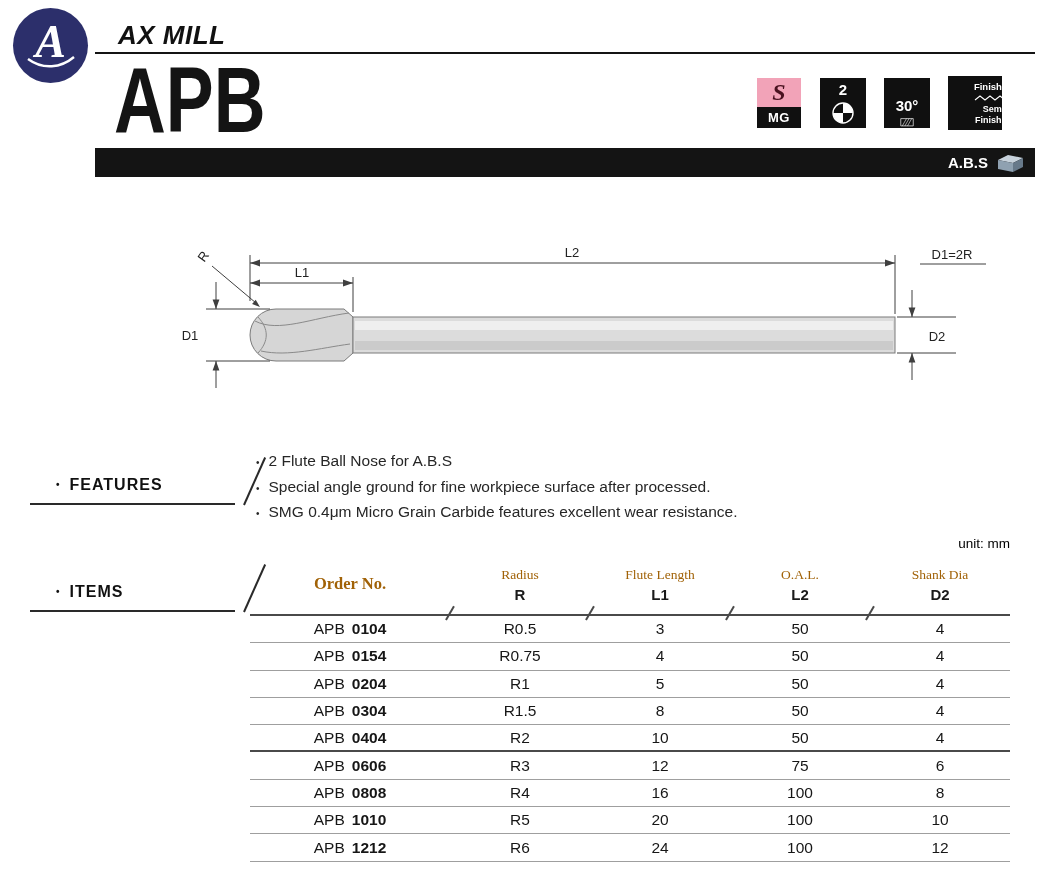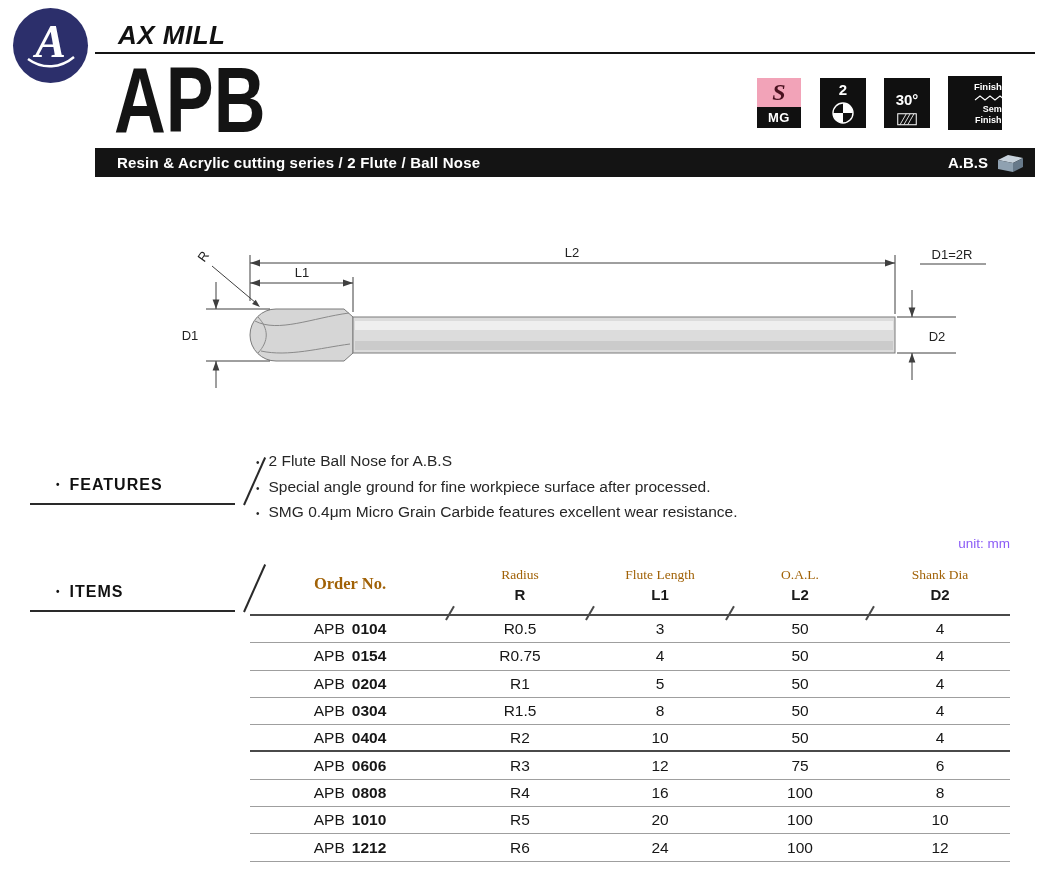--- a/index.html
+++ b/index.html
@@ -28,21 +28,21 @@
   .badge { position:absolute; color:#fff; }
   .badge-s { left:757px; top:78px; width:44px; height:50px; }
   .badge-s .top { height:29px; background:#f2a3b8; display:flex; align-items:center; justify-content:center;
                   font-family:"Liberation Serif", serif; font-style:italic; font-weight:bold;
                   font-size:24px; color:#4a1220; }
   .badge-s .bottom { height:21px; background:#101010; display:flex; align-items:center; justify-content:center;
                      font-weight:bold; font-size:13px; letter-spacing:0.5px; }
   .badge-2 { left:820px; top:78px; width:46px; height:50px; background:#101010;
              display:flex; flex-direction:column; align-items:center; padding-top:2px; }
   .badge-30 { left:884px; top:78px; width:46px; height:50px; background:#101010;
-              display:flex; flex-direction:column; align-items:center; padding-top:12px; }
+              display:flex; flex-direction:column; align-items:center; padding-top:18px; }
   .badge .num { font-weight:bold; font-size:15px; line-height:1.3; }
   .badge-fin { left:948px; top:76px; width:54px; height:54px; background:#101010;
                display:flex; flex-direction:column; align-items:center; justify-content:center;
                gap:2px; text-align:center;padding-left:40px; }
   .badge-fin .t1 { font-weight:bold; font-size:9.5px; }
   .badge-fin .t2 { font-weight:bold; font-size:9px; line-height:1.15; width:44px; }
 
   
   .titlebar { position:absolute; left:95px; top:148px; width:940px; height:29px; background:#141414;
               display:flex; align-items:center; color:#fff; }
@@ -66,21 +66,21 @@
   .tab .bullet { font-size:10px; margin-right:9px; line-height:1.9; }
   .tab::after { content:""; position:absolute; right:-10px; bottom:-2px; width:2px; height:52px;
                 background:#2a2a2a; transform-origin:center bottom; transform:rotate(24deg); }
   .tab.features { top:455px; }
   .tab.items { top:562px; }
 
   .features-list { position:absolute; left:256px; top:449px; font-size:15.5px; color:#262626; }
   .features-list .feature { display:flex; align-items:baseline; line-height:23.5px; }
   .features-list .bullet { font-size:10px; margin-right:9px; }
 
-  .unit { position:absolute; right:35px; top:536px; font-size:13.5px; color:#8b5cf6; }
+  .unit { position:absolute; right:35px; top:536px; font-size:13.5px; color:#000000; }
 
   
   .thead { position:absolute; left:250px; top:556px; width:760px; height:60px;
            display:grid; grid-template-columns:200px 140px 140px 140px 140px; }
   .th { position:relative; display:flex; flex-direction:column; align-items:center; justify-content:center;
         gap:3px; border-bottom:2px solid #4a4a4a; }
   .th .l1 { font-size:13.5px; color:#a16207;font-family:Liberation Serif, serif; }
   .th .l2 { font-size:15px; font-weight:bold; }
   .th.order .l1 { font-size:16.5px; font-weight:bold; }
   .th:not(.order)::before { content:""; position:absolute; left:-1px; bottom:-7px; width:1.5px; height:16px;
@@ -128,21 +128,20 @@
 </div>
 <div class="badge badge-fin">
   <span class="t1">Finishing</span>
   <svg width="42" height="8" viewBox="0 0 42 8">
     <polyline points="1,6 6,2 11,6 16,2 21,6 26,2 31,6 36,2 41,6" fill="none" stroke="#ffffff" stroke-width="1.1"></polyline>
   </svg>
   <span class="t2">Semi-Finishing</span>
 </div>
 
 <div class="titlebar">
-  <span class="desc">Resin &amp; Acrylic cutting series / 2 Flute / Ball Nose</span>
   <span class="right">
     <span class="abs">A.B.S</span>
     <svg width="30" height="22" viewBox="0 0 30 22">
       <polygon points="3,8 13,3 28,6 18,11" fill="#c7d2dc"></polygon>
       <polygon points="3,8 18,11 18,20 3,17" fill="#8fa1b1"></polygon>
       <polygon points="18,11 28,6 28,15 18,20" fill="#67798a"></polygon>
     </svg>
   </span>
 </div>
 

